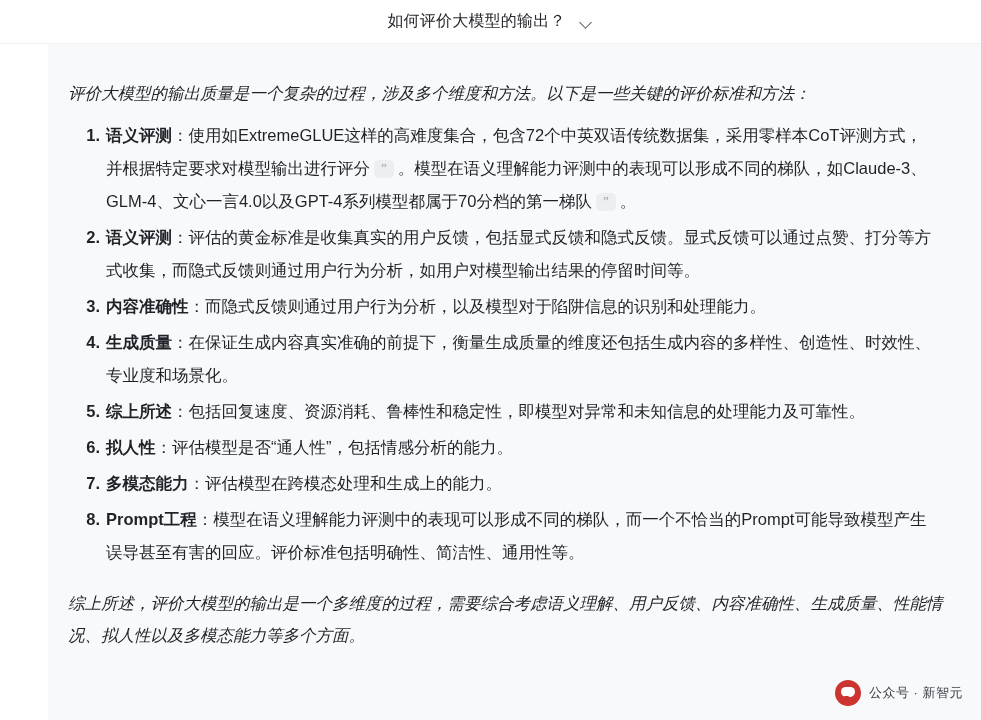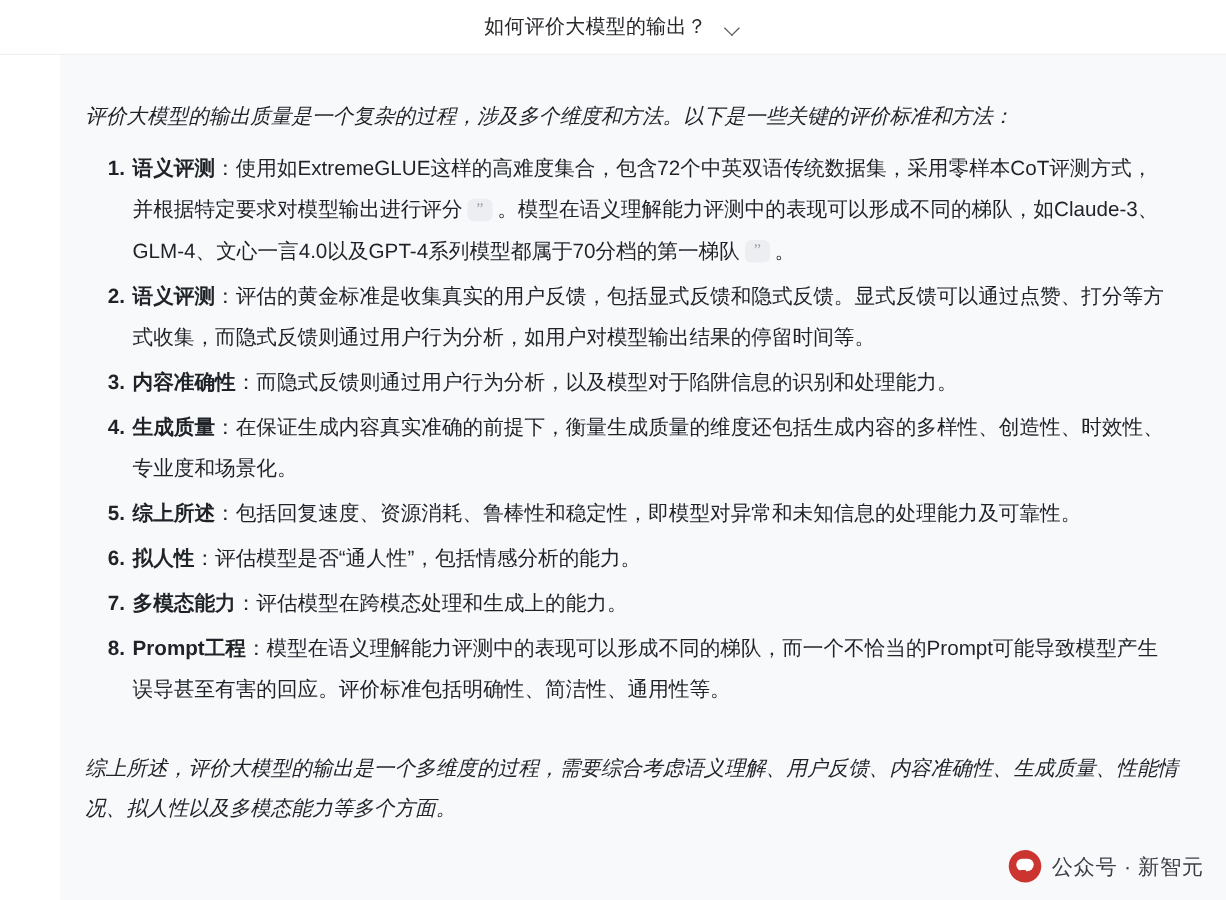--- a/index.html
+++ b/index.html
@@ -115,21 +115,21 @@
     z-index: 10;
   }
 
   .para {
     font-size: 16.5px;
     line-height: 32px;
     color: #1f2328;
     margin: 0 0 8px 0;
     font-style: italic;
   }
-  .para.tail { margin-top: 30px; }
+  .para.tail { margin-top: 18px; }
 
   ol.points {
     margin: 10px 11px 0 0;
     padding: 0 0 0 34px;
     list-style: none;
     counter-reset: pt;
   }
   ol.points > li {
     counter-increment: pt;
     position: relative;
@@ -194,21 +194,21 @@
   }
   .wm-logo::after {
     content: "";
     position: absolute;
     left: 9px; top: 16px;
     width: 5px; height: 5px;
     background: #c9241f;
     border-radius: 1px;
   }
   .wm-text {
-    font-size: 17px;
+    font-size: 13px;
     color: #2b2f36;
     letter-spacing: 0.5px;
   }
 
   
   .left-strip {
     position: absolute;
     top: 44px; left: 0;
     width: 48px;
     height: 676px;

